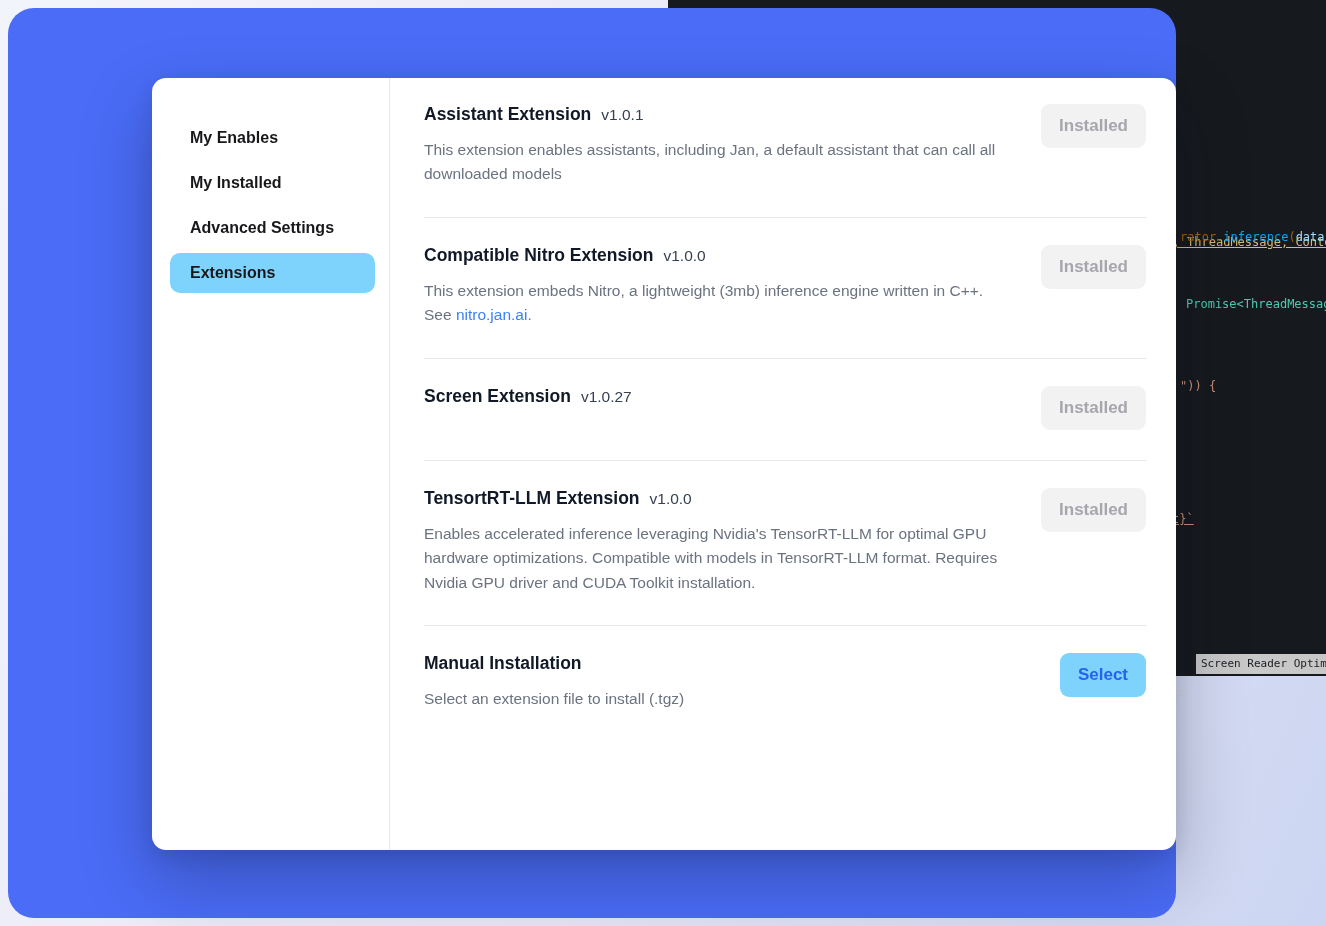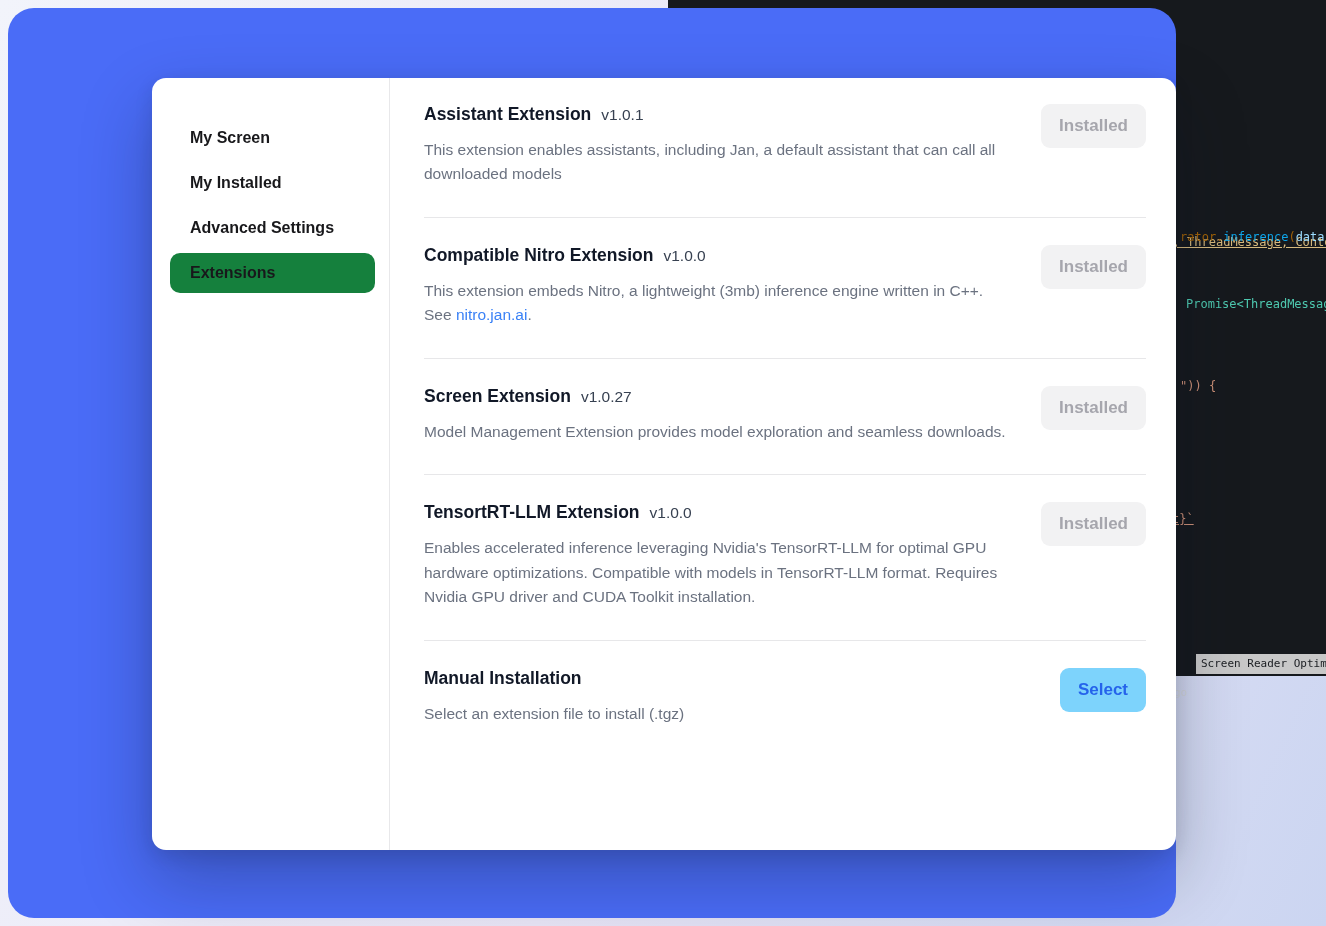--- a/index.html
+++ b/index.html
@@ -47,21 +47,21 @@
     position:absolute; left:152px; top:78px; width:1024px; height:772px;
     background:#ffffff; border-radius:14px; display:flex;
     box-shadow:0 30px 70px rgba(15,23,42,.30), 0 6px 18px rgba(15,23,42,.12);
     overflow:hidden;
   }
   .sidebar { width:238px; border-right:1px solid #e8e8ea; padding:40px 14px 0 18px; flex-shrink:0; }
   .nav-item {
     padding:11px 20px; border-radius:10px; margin-bottom:5px;
     font-size:16px; font-weight:700; color:#18181b; cursor:pointer;
   }
-  .nav-item.active { background:#15803d; }
+  .nav-item.active { background:#7dd3fc; }
   .content { flex:1; padding:20px 30px 10px 34px; overflow:hidden; }
   .row { display:flex; align-items:flex-start; border-bottom:1px solid #e7e7e9; padding:27px 0 30px; }
   .row:first-child { padding-top:6px; }
   .row:last-child { border-bottom:none; }
   .row-main { width:585px; }
   .ext-title { font-size:17.5px; font-weight:700; color:#111827; display:inline; }
   .ext-version { font-size:15.5px; font-weight:400; color:#374151; margin-left:10px; }
   .ext-desc { margin-top:13px; font-size:15.5px; color:#6b7280; line-height:1.58; }
   .link { color:#3b82f6; text-decoration:none; cursor:pointer; }
   .row-action { margin-left:auto; }
@@ -126,21 +126,21 @@
       <span class="status-left">go</span>
       <span class="status-badge">Screen Reader Optimize</span>
     </div>
   </div>
 
   <div class="blue-panel"></div>
 
   <div class="modal">
 
     <div class="sidebar">
-      <div class="nav-item">My Screen</div>
+      <div class="nav-item">My Enables</div>
       <div class="nav-item">My Installed</div>
       <div class="nav-item">Advanced Settings</div>
       <div class="nav-item active">Extensions</div>
     </div>
 
     <div class="content">
 
       <div class="row">
         <div class="row-main">
           <h3 class="ext-title">Assistant Extension</h3><span class="ext-version">v1.0.1</span>
@@ -157,21 +157,20 @@
           <p class="ext-desc"><span>This extension embeds Nitro, a lightweight (3mb) inference engine written in C++. See </span><a class="link">nitro.jan.ai</a><span>.</span></p>
         </div>
         <div class="row-action">
           <button class="btn btn-installed">Installed</button>
         </div>
       </div>
 
       <div class="row">
         <div class="row-main">
           <h3 class="ext-title">Screen Extension</h3><span class="ext-version">v1.0.27</span>
-          <p class="ext-desc">Model Management Extension provides model exploration and seamless downloads.</p>
         </div>
         <div class="row-action">
           <button class="btn btn-installed">Installed</button>
         </div>
       </div>
 
       <div class="row">
         <div class="row-main">
           <h3 class="ext-title">TensortRT-LLM Extension</h3><span class="ext-version">v1.0.0</span>
           <p class="ext-desc">Enables accelerated inference leveraging Nvidia's TensorRT-LLM for optimal GPU hardware optimizations. Compatible with models in TensorRT-LLM format. Requires Nvidia GPU driver and CUDA Toolkit installation.</p>

